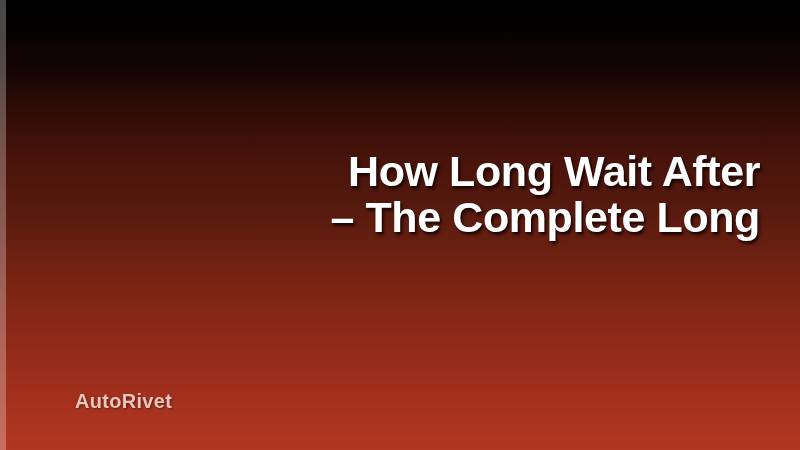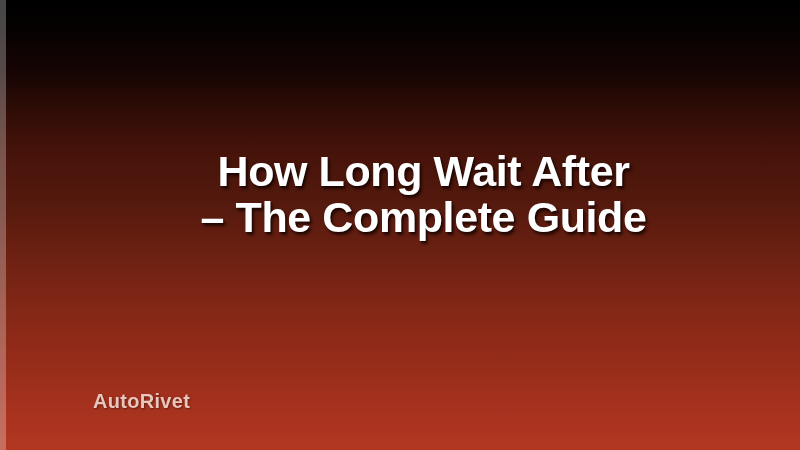--- a/index.html
+++ b/index.html
@@ -43,21 +43,21 @@
     height: 100%;
     background: rgba(255, 255, 255, 0.28);
     pointer-events: none;
   }
 
   #title-block {
     position: absolute;
     left: 0;
     right: 0;
     top: 148px;
-    text-align: center;
+    text-align: right;
     padding: 0 40px;
     box-sizing: border-box;
     margin-left: 47px;
   }
 
   .title-line {
     display: block;
     color: #ffffff;
     font-family: "Liberation Sans", sans-serif;
     font-size: 43px;
@@ -74,30 +74,29 @@
     position: absolute;
     left: 75px;
     top: 390px;
     color: #e8c5bd;
     font-family: "Liberation Sans", sans-serif;
     font-size: 20px;
     font-weight: bold;
     letter-spacing: 0.3px;
     line-height: 22px;
     text-shadow: 1px 1px 2px rgba(30, 6, 2, 0.45);
-    margin-left: 18px;
   }
 </style>
 </head>
 <body>
 
 <div id="banner">
 
   <div id="edge-strip"></div>
 
   <div id="title-block">
     <span class="title-line">How Long Wait After</span>
-    <span class="title-line">– The Complete Guide</span>
+    <span class="title-line">– The Complete Long</span>
   </div>
 
   <div id="brand">AutoRivet</div>
 
 </div>
 
 </body></html>

